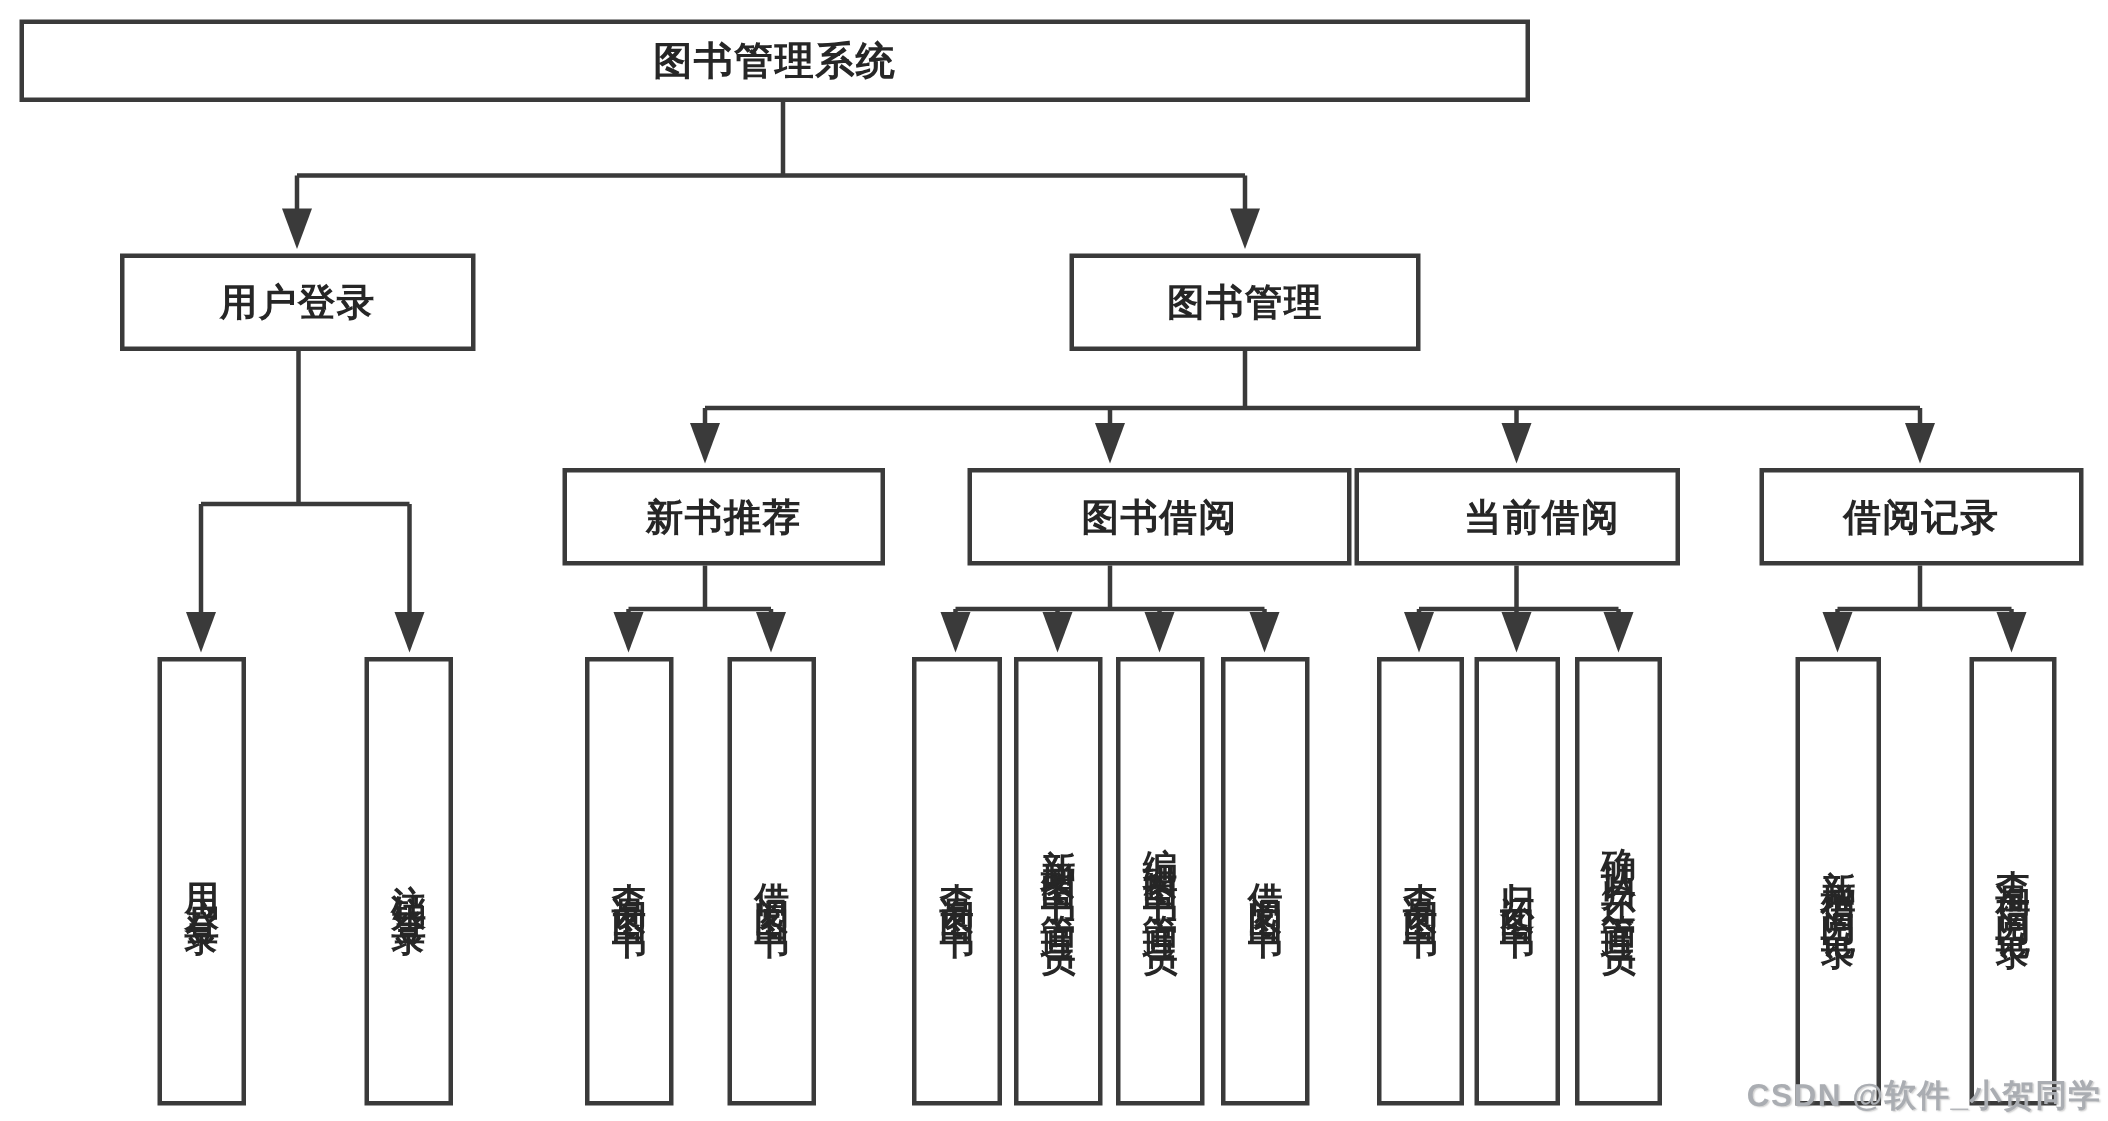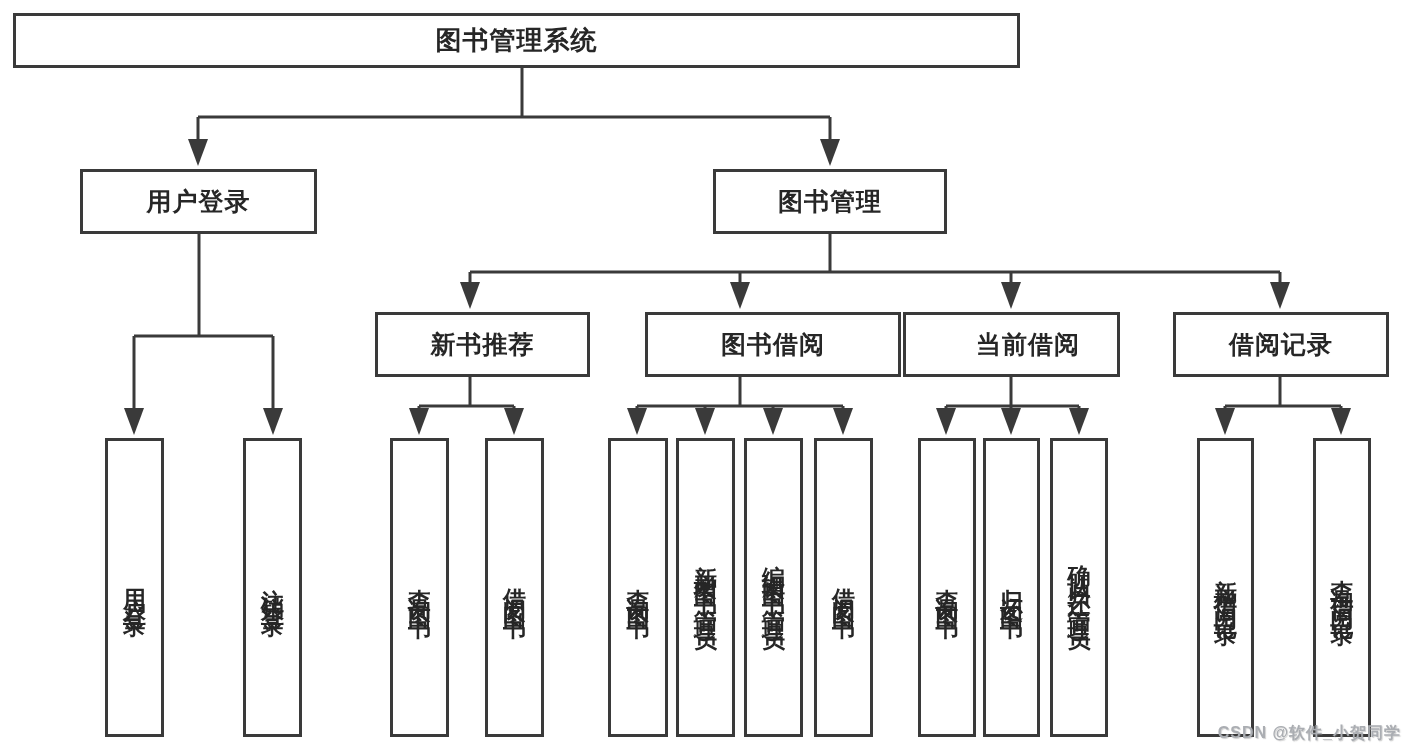--- a/index.html
+++ b/index.html
@@ -16,21 +16,21 @@
   .root{font-size:26px;}
   .vbox{
     position:absolute;box-sizing:border-box;border:3px solid #3a3a3a;background:#fff;
     display:flex;align-items:center;justify-content:center;
   }
   .vbox span{
     writing-mode:vertical-rl;text-orientation:mixed;
     font-size:23px;letter-spacing:9px;line-height:1;white-space:nowrap;
   }
   .watermark{
-    position:absolute;right:4px;bottom:3px;font-size:16px;letter-spacing:1px;
+    position:absolute;right:4px;bottom:3px;font-size:21px;letter-spacing:1px;
     color:#aaadb2;text-shadow:1px 1px 1px rgba(120,120,120,.35);
   }
 </style>
 </head>
 <body>
 
 <div id="canvas">
 
   <svg id="wires" viewBox="0 0 1405 747" xmlns="http://www.w3.org/2000/svg">
     <path d="M522 68 V117 M198 117 H830

